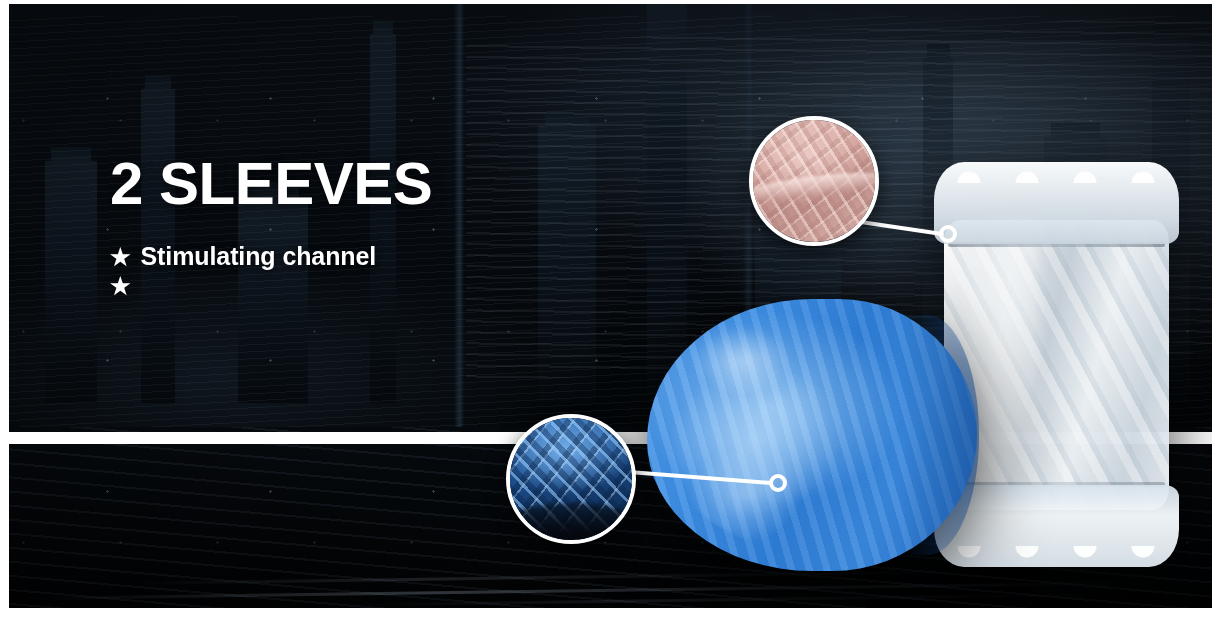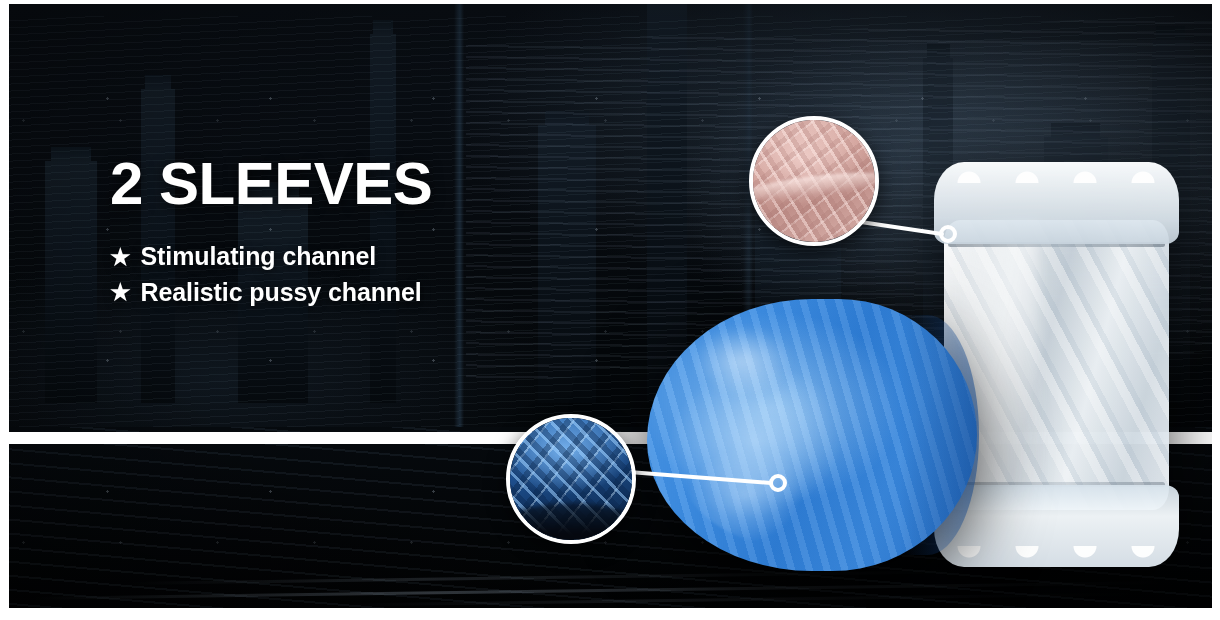--- a/index.html
+++ b/index.html
@@ -414,21 +414,20 @@
       <h1 class="headline">
         <span>2 SLEEVES</span>
       </h1>
       <ul class="bullets" style="list-style:none;">
         <li class="bullet">
           <span class="star">★</span>
           <span>Stimulating channel</span>
         </li>
         <li class="bullet">
           <span class="star">★</span>
-          <span>Realistic pussy channel</span>
         </li>
       </ul>
     </div>
 
     <div class="callouts">
 
       <svg class="callout-svg" viewBox="0 0 1203 604">
 
         <line x1="845" y1="217" x2="933" y2="230" stroke="#ffffff" stroke-width="4" stroke-linecap="round"></line>
         <circle cx="939" cy="230" r="7" fill="none" stroke="#ffffff" stroke-width="4"></circle>

